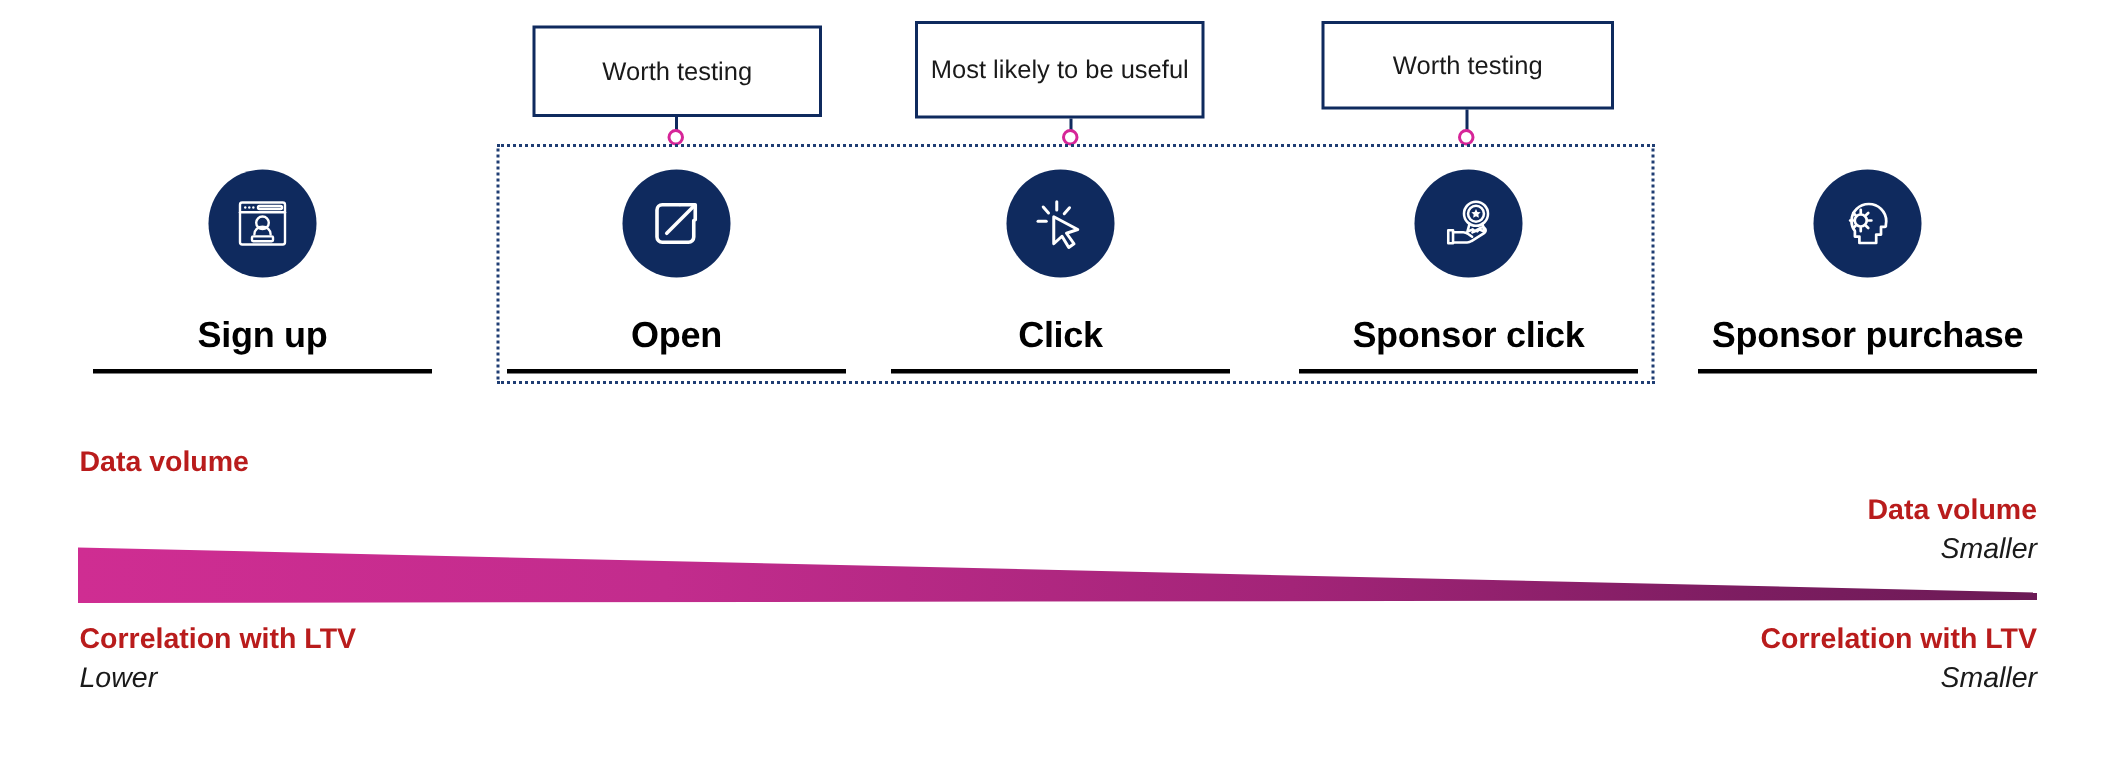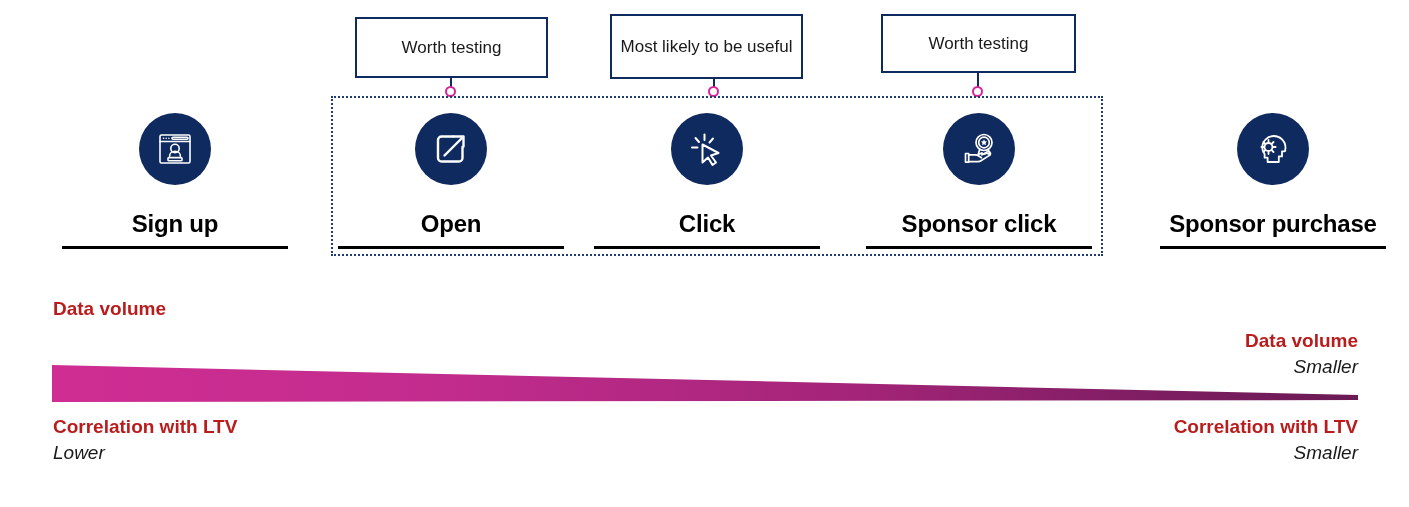--- a/index.html
+++ b/index.html
@@ -98,21 +98,21 @@
   .stage-rule {
     margin-top: 8px;
     height: 3px;
     background: #000000;
   }
 
   .col-signup   { left: 62px;   width: 226px; }
   .col-open     { left: 338px;  width: 226px; }
   .col-click    { left: 594px;  width: 226px; text-align: right; }
   .col-sponsorc { left: 866px;  width: 226px; }
-  .col-sponsorp { left: 1160px; width: 226px; }
+  .col-sponsorp { left: 1132px; width: 226px; }
 
   .col-signup   .stage-rule { width: 226px; }
   .col-open     .stage-rule { width: 226px; }
   .col-click    .stage-rule { width: 226px; }
   .col-sponsorc .stage-rule { width: 226px; }
   .col-sponsorp .stage-rule { width: 226px; }
 
   
   #wedge {
     position: absolute;

